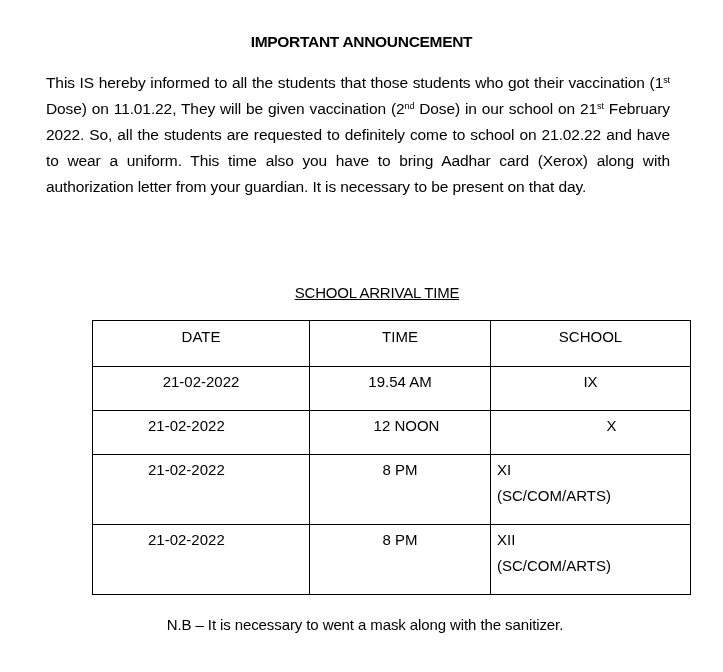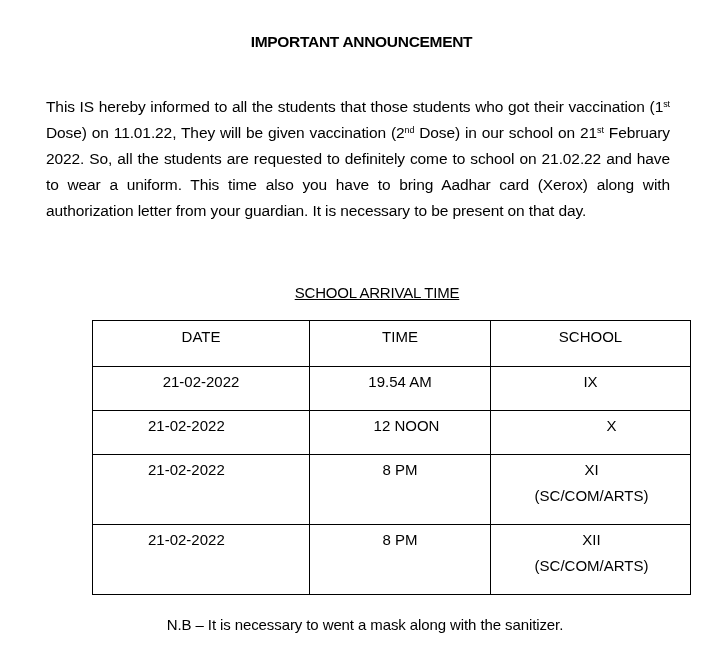--- a/index.html
+++ b/index.html
@@ -10,21 +10,20 @@
   }
   .title {
     position: absolute; left: 0; width: 723px; top: 33px;
     text-align: center; font-weight: bold; font-size: 15.5px;
     letter-spacing: -0.3px;
   }
   .para {
     position: absolute; left: 46px; width: 624px; top: 70px;
     font-size: 15.5px; line-height: 26px; text-align: justify;
     letter-spacing: -0.1px;
-    margin-top: 24px;
   }
   .para sup { font-size: 9px; line-height: 0; vertical-align: 5px; }
   .subtitle {
     position: absolute; left: 0; width: 754px; top: 284px;
     text-align: center; font-size: 15px; text-decoration: underline;
     letter-spacing: -0.2px;
   }
   table.sched {
     position: absolute; left: 92px; top: 320px;
     border-collapse: collapse; font-size: 15px;
@@ -36,21 +35,21 @@
   .c2 { width: 159px; }
   .c3 { width: 149px; }
   .hdr td { height: 38px; padding-top: 3px !important; text-align: center; }
   .r1 td { height: 37px; text-align: center; padding-top: 2px !important; }
   .r2 td { height: 37px; padding-top: 2px !important; }
   .r3 td, .r4 td { height: 63px; padding-top: 2px !important; }
   .indent-date { padding-left: 55px !important; text-align: left; }
   .indent-time { text-align: center; }
   .r2 .indent-time { padding-left: 17px !important; margin-top: 34px; }
   .r2 .cls { text-align: center; padding-left: 46px !important; }
-  .cls-left { padding-left: 6px !important; text-align: center; }
+  .cls-left { padding-left: 6px !important; text-align: left; }
   .nb {
     position: absolute; left: 0; width: 730px; top: 616px;
     text-align: center; font-size: 15px; letter-spacing: -0.1px;
   }
 </style>
 </head>
 <body>
 
 <div class="title">IMPORTANT ANNOUNCEMENT</div>
 

